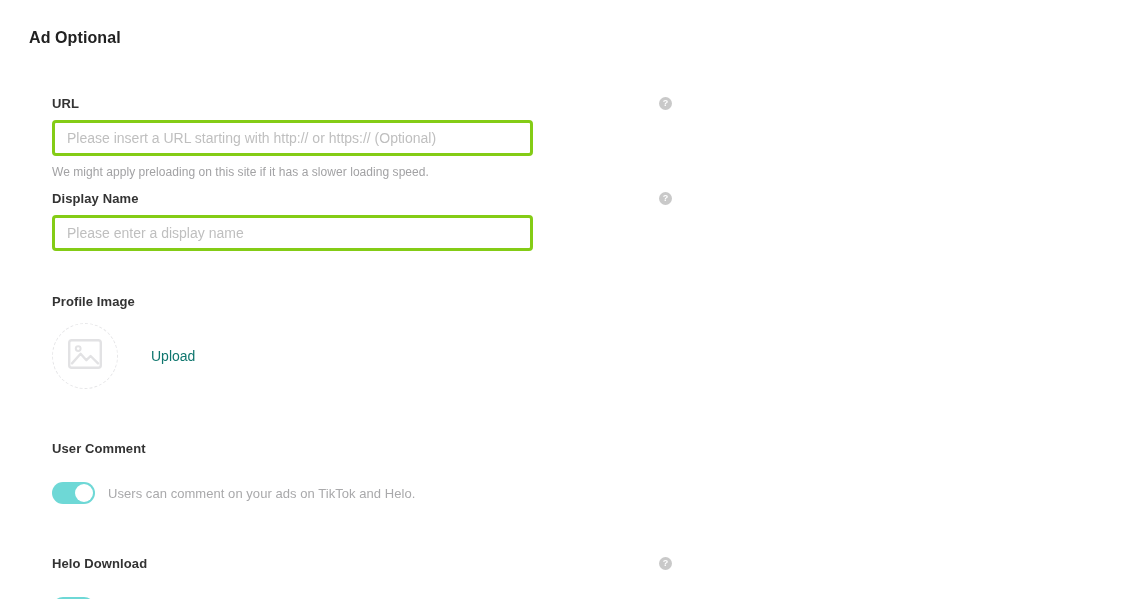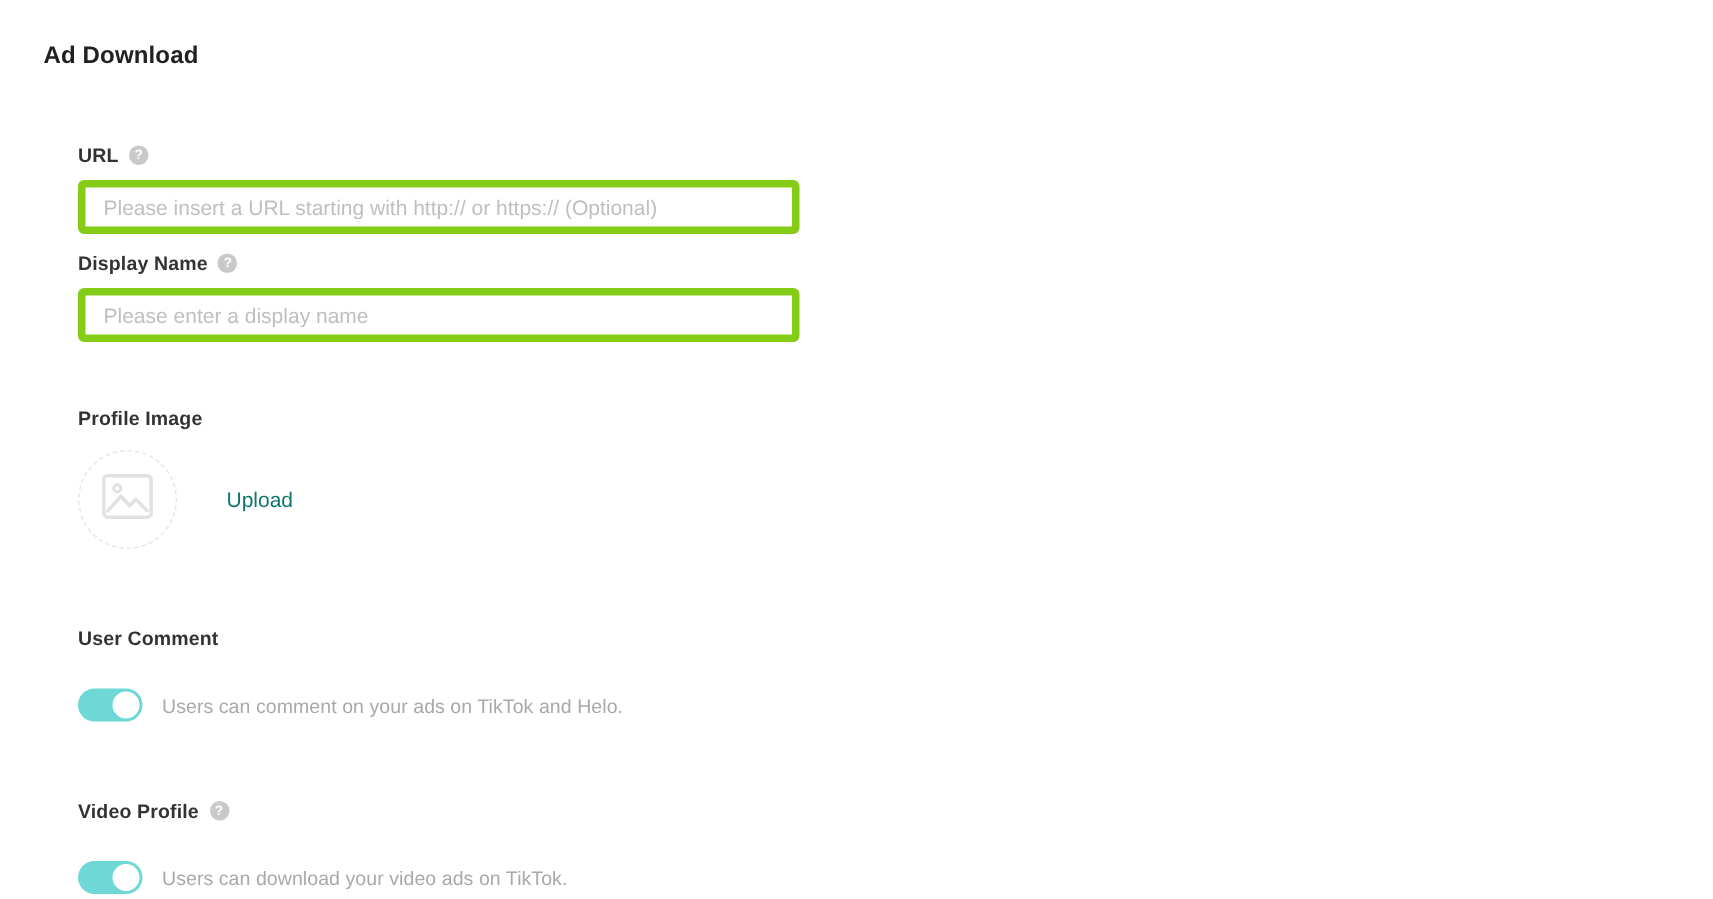--- a/index.html
+++ b/index.html
@@ -34,20 +34,21 @@
   }
 
   .field-label {
     display: flex;
     align-items: center;
     font-size: 13px;
     font-weight: bold;
     color: #333333;
     margin-bottom: 9px;
     letter-spacing: 0.1px;
+    justify-content: space-between;
   }
 
   .help-icon {
     display: inline-block;
     width: 13px;
     height: 13px;
     border-radius: 50%;
     background: #c9c9c9;
     color: #ffffff;
     font-size: 9px;
@@ -58,21 +59,21 @@
     font-family: "Liberation Sans", sans-serif;
     position: relative;
     top: 0px;
   }
 
   .text-input {
     display: block;
     width: 481px;
     height: 36px;
     box-sizing: border-box;
-    border: 5px solid #84cc16;
+    border: 3px solid #84cc16;
     border-radius: 4px;
     background: #ffffff;
     padding: 0 12px;
     font-size: 14px;
     color: #333333;
     font-family: "Liberation Sans", sans-serif;
     outline: none;
   }
   .text-input::placeholder {
     color: #bfbfbf;
@@ -146,30 +147,31 @@
   .toggle-desc {
     margin-left: 13px;
     font-size: 13px;
     color: #a9a9ab;
     letter-spacing: 0.05px;
   }
 </style>
 </head>
 <body>
 
-<div class="page-title">Ad Download</div>
+<div class="page-title">Ad Optional</div>
 
 <div class="form">
 
   <div class="field-url">
     <div class="field-label">
       <span>URL</span>
       <span class="help-icon">?</span>
     </div>
     <input class="text-input" type="text" placeholder="Please insert a URL starting with http:// or https:// (Optional)" style="">
+    <div class="helper-text">We might apply preloading on this site if it has a slower loading speed.</div>
   </div>
 
   <div class="field-display-name">
     <div class="field-label">
       <span>Display Name</span>
       <span class="help-icon">?</span>
     </div>
     <input class="text-input" type="text" placeholder="Please enter a display name" style="">
   </div>
 
@@ -198,21 +200,21 @@
     <div class="toggle-row">
       <div class="toggle">
         <div class="knob"></div>
       </div>
       <div class="toggle-desc">Users can comment on your ads on TikTok and Helo.</div>
     </div>
   </div>
 
   <div class="field-video-download">
     <div class="field-label">
-      <span>Video Profile</span>
+      <span>Helo Download</span>
       <span class="help-icon">?</span>
     </div>
     <div class="toggle-row">
       <div class="toggle">
         <div class="knob"></div>
       </div>
       <div class="toggle-desc">Users can download your video ads on TikTok.</div>
     </div>
   </div>
 

